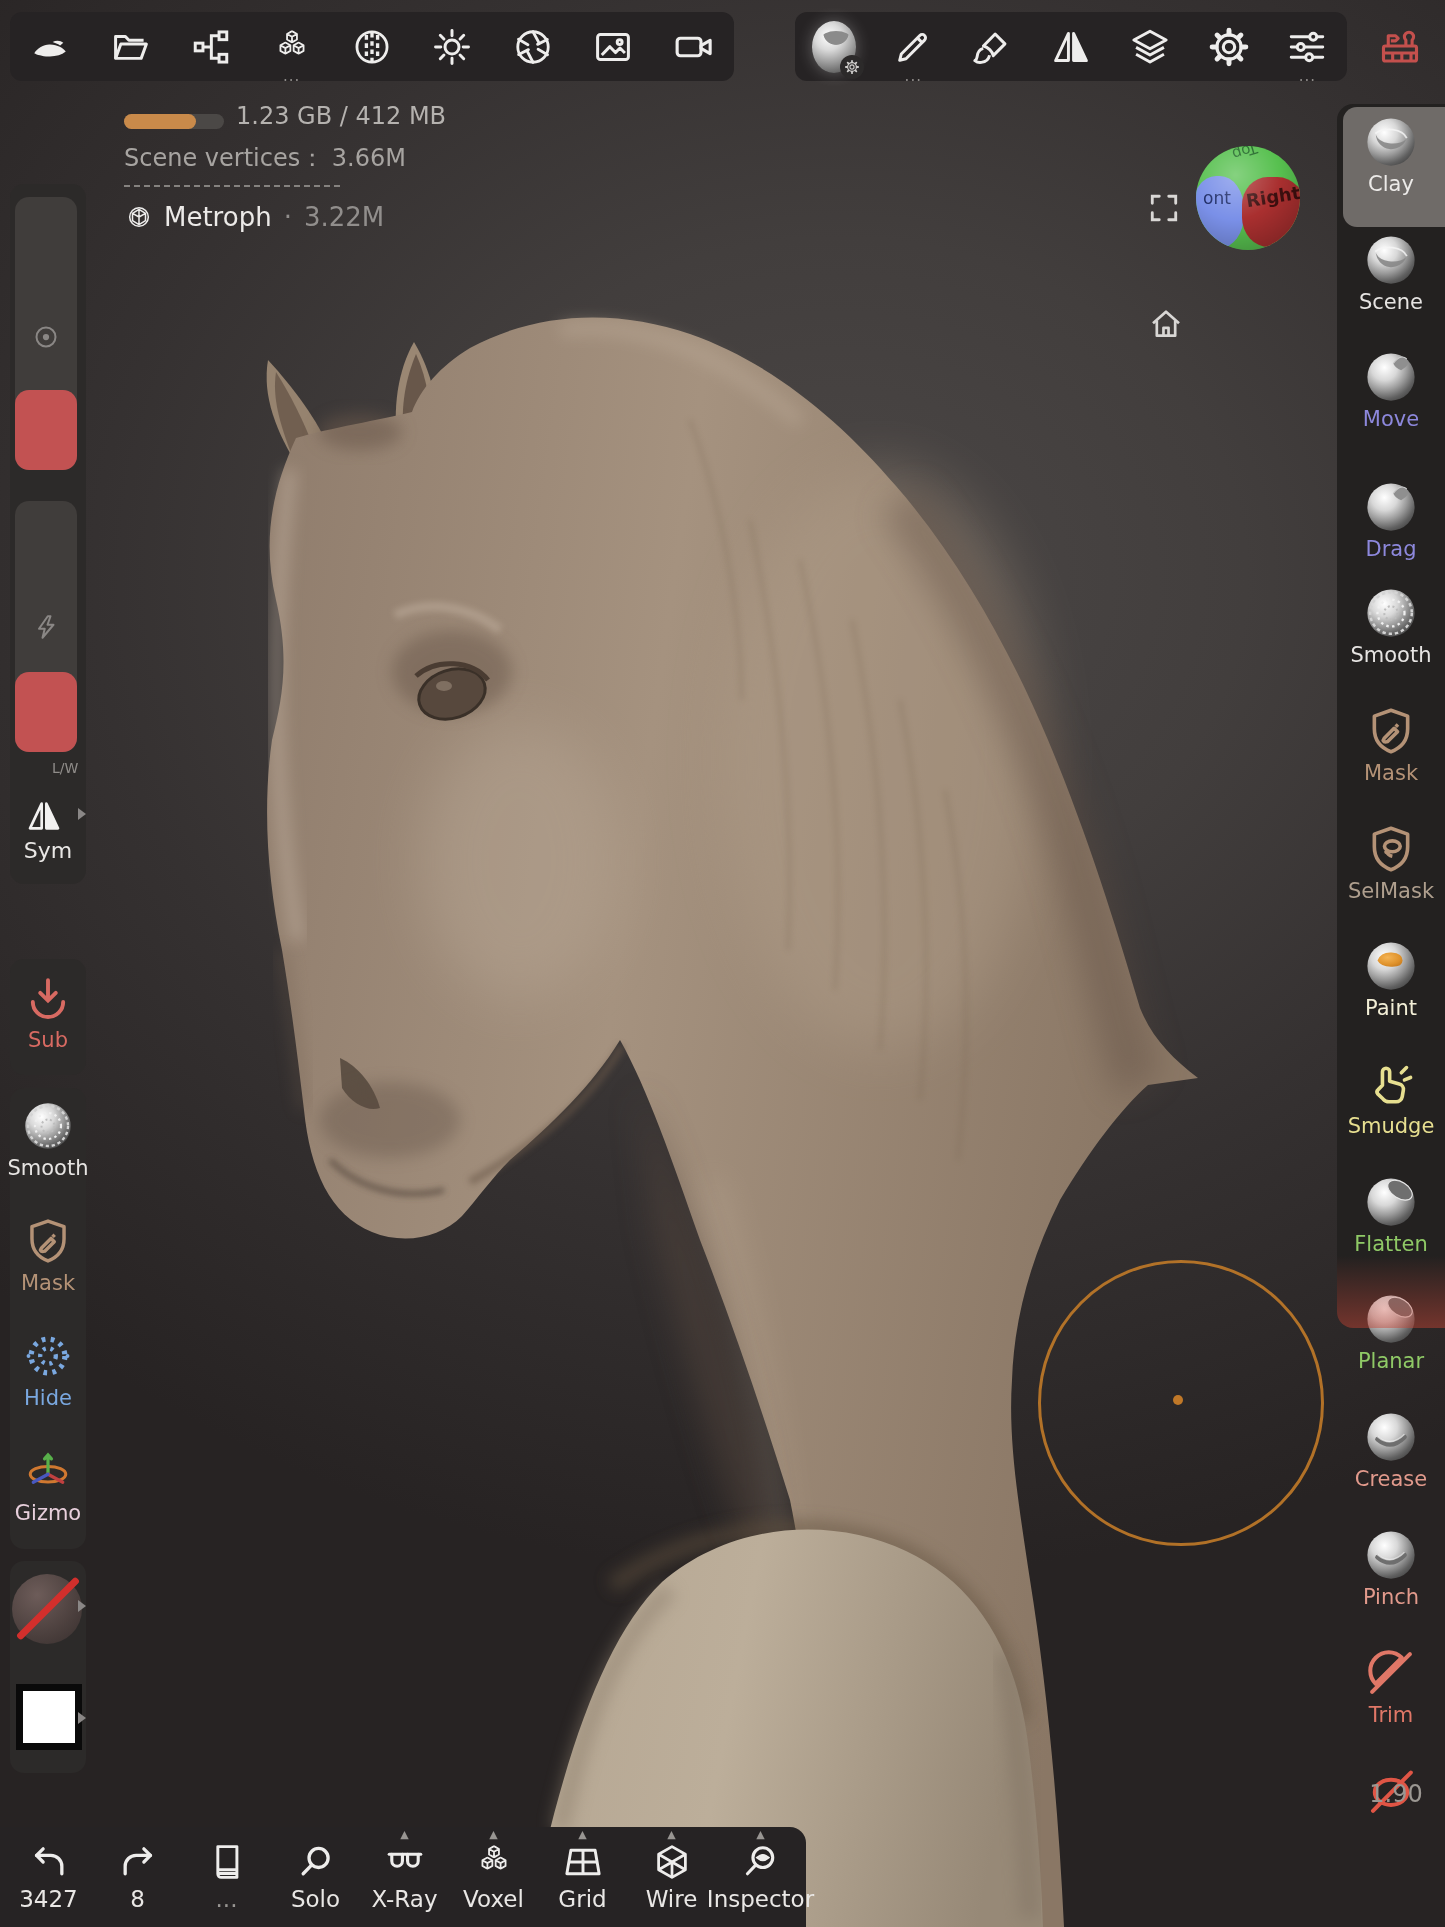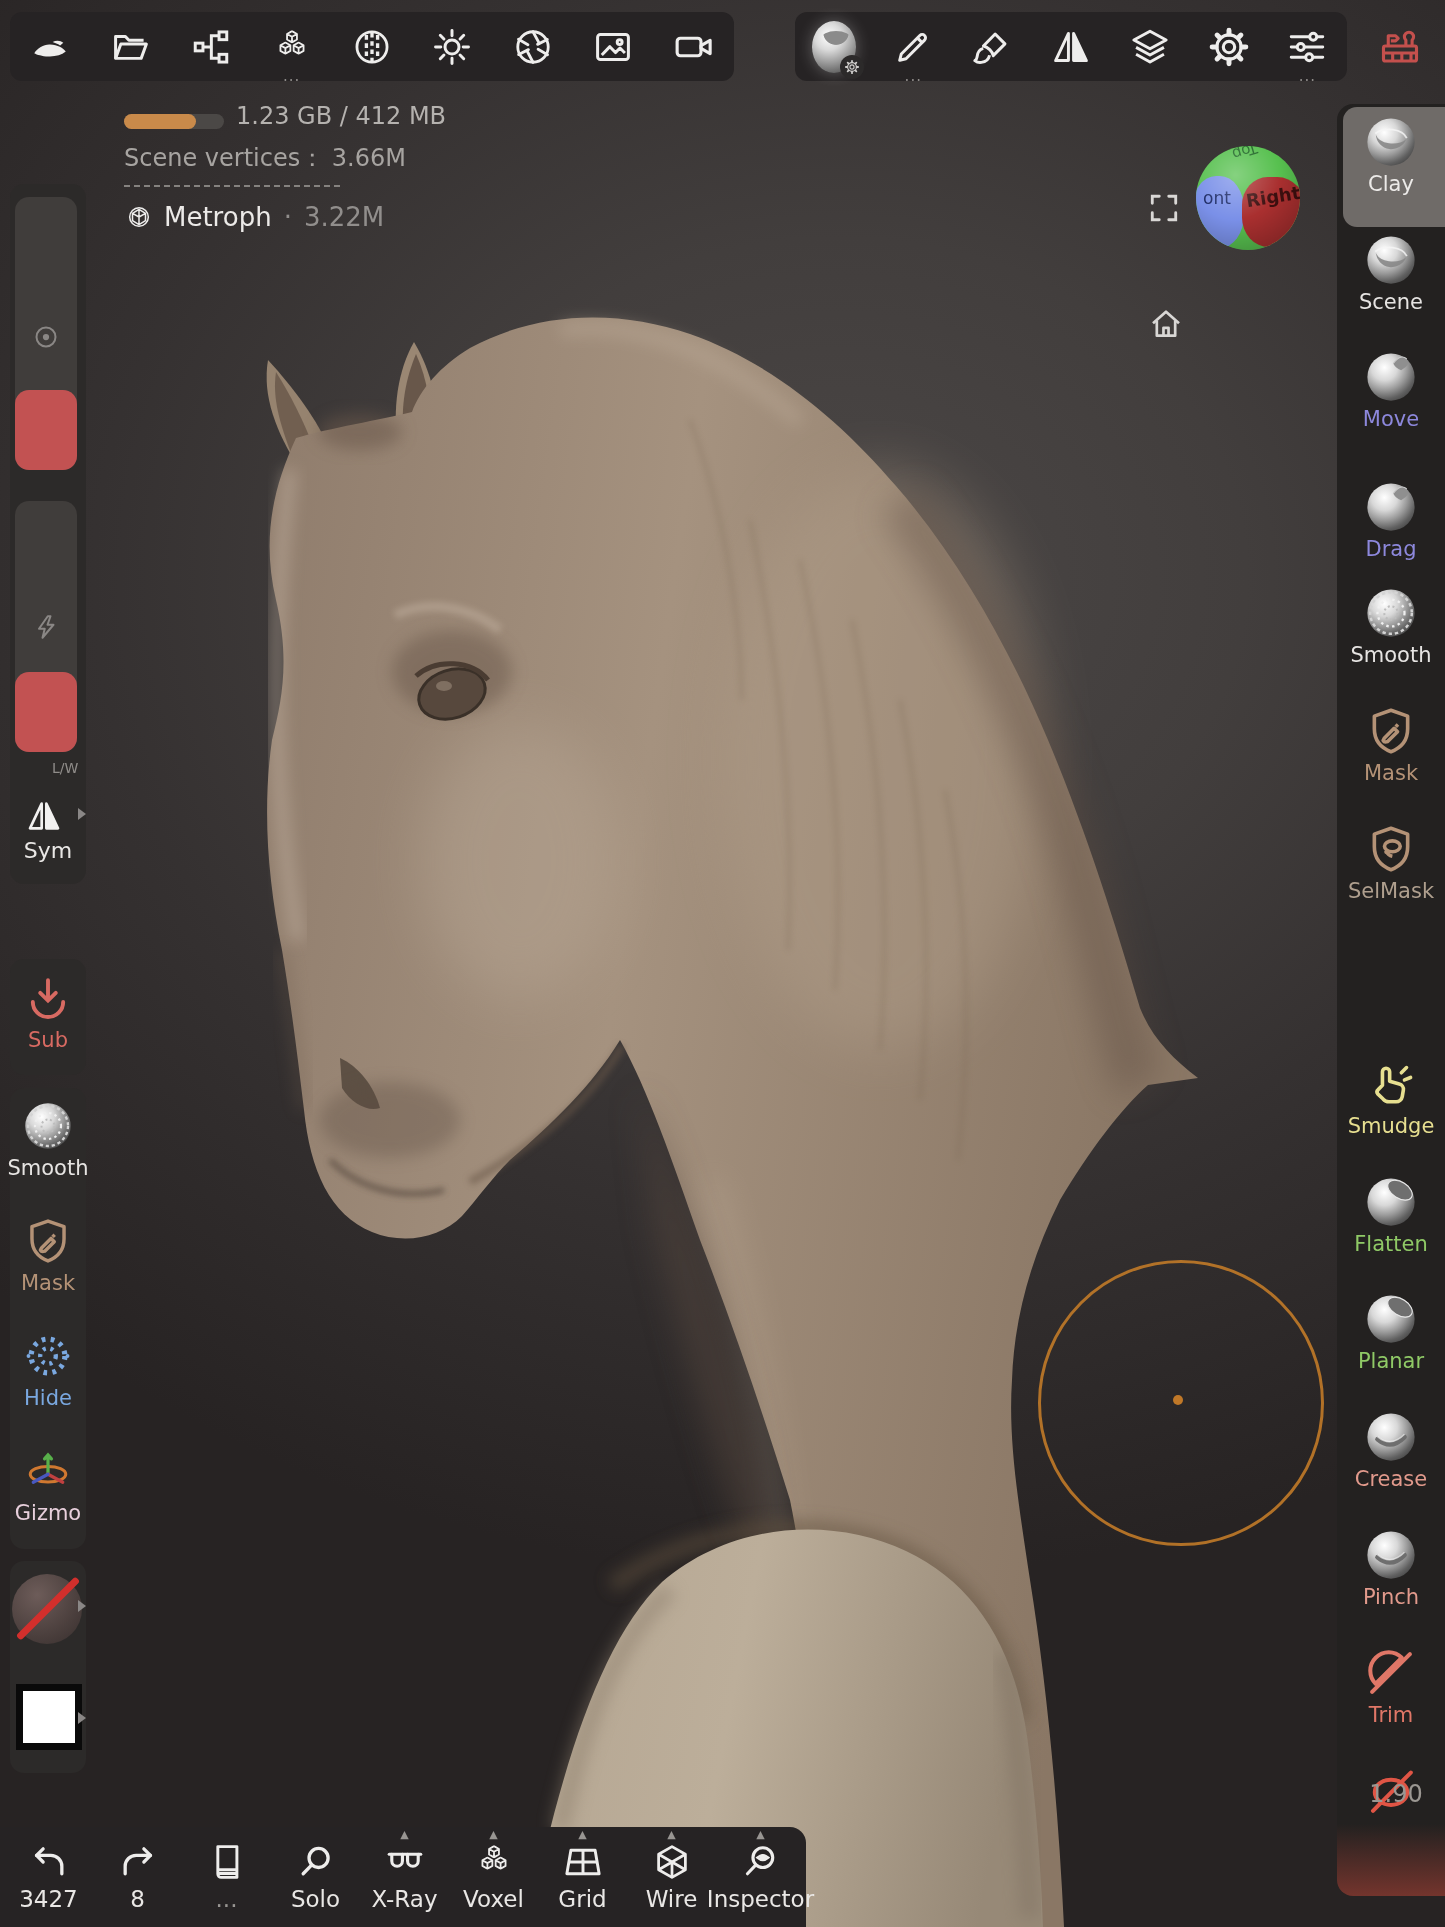--- a/index.html
+++ b/index.html
@@ -32,21 +32,21 @@
   
   .gizmo{position:absolute;left:1196px;top:146px;width:104px;height:104px;border-radius:50%;overflow:hidden;background:#57c04f;}
   .gz-blue{position:absolute;left:-4px;top:30px;width:52px;height:72px;border-radius:46%;background:#7a90e8;}
   .gz-red{position:absolute;right:-6px;top:31px;width:64px;height:70px;border-radius:40% 45% 45% 42%;background:#a92f2f;}
   .gz-shade{position:absolute;inset:0;border-radius:50%;
      background:radial-gradient(circle at 38% 28%, rgba(255,255,255,.28), rgba(255,255,255,0) 45%, rgba(0,0,0,.30) 95%);}
   .gz-front{position:absolute;left:7px;top:42px;font-size:17px;color:#1c2a66;}
   .gz-right{position:absolute;left:50px;top:40px;font-size:18px;font-weight:700;color:#3c0f0f;transform:rotate(-9deg);}
   .gz-top{position:absolute;left:36px;top:-4px;font-size:15px;color:#0e4d18;opacity:.8;transform:rotate(163deg);}
   
-  .rpanel{position:absolute;left:1337px;top:104px;width:108px;height:1792px;background:#232120;border-radius:16px 0 0 16px;}
+  .rpanel{position:absolute;left:1337px;top:104px;width:108px;height:1224px;background:#232120;border-radius:16px 0 0 16px;}
   .rsel{position:absolute;left:6px;right:0;top:3px;height:120px;background:#6f6b68;border-radius:14px 0 0 14px;}
   .rfade{position:absolute;left:0;right:0;bottom:0;height:72px;border-radius:0 0 0 16px;
      background:linear-gradient(180deg, rgba(35,33,32,0), rgba(196,72,58,.5));}
   .rtool{position:absolute;left:0;width:108px;height:114px;display:flex;flex-direction:column;align-items:center;padding-top:8px;box-sizing:border-box;}
   .rtool .tico{width:54px;height:54px;}
   .rtool .tlabel{margin-top:3px;font-size:21px;}
   
   .lpanel{position:absolute;left:10px;width:76px;background:#2c2a29;border-radius:14px;}
   .track{position:absolute;left:15px;width:62px;border-radius:14px;background:#403d3b;}
   .handle{position:absolute;left:15px;width:62px;height:80px;border-radius:14px;background:#c25252;}
@@ -608,20 +608,26 @@
           <use href="#i-shieldbrush"></use>
         </svg>
       <span class="tlabel c-tan">Mask</span>
       </div>
     <div class="rtool" style="top:710px;">
       <svg class="tico" style="color:#b49276">
           <use href="#i-shieldlasso"></use>
         </svg>
       <span class="tlabel c-tan2">SelMask</span>
       </div>
+    <div class="rtool" style="top:827px;">
+      <svg class="tico">
+          <use href="#s-paint"></use>
+        </svg>
+      <span class="tlabel c-paleyellow">Paint</span>
+      </div>
     <div class="rtool" style="top:945px;">
       <svg class="tico" style="color:#e7df90">
           <use href="#i-smudge"></use>
         </svg>
       <span class="tlabel c-yellow">Smudge</span>
       </div>
     <div class="rtool" style="top:1063px;">
       <svg class="tico">
           <use href="#s-flat"></use>
         </svg>

